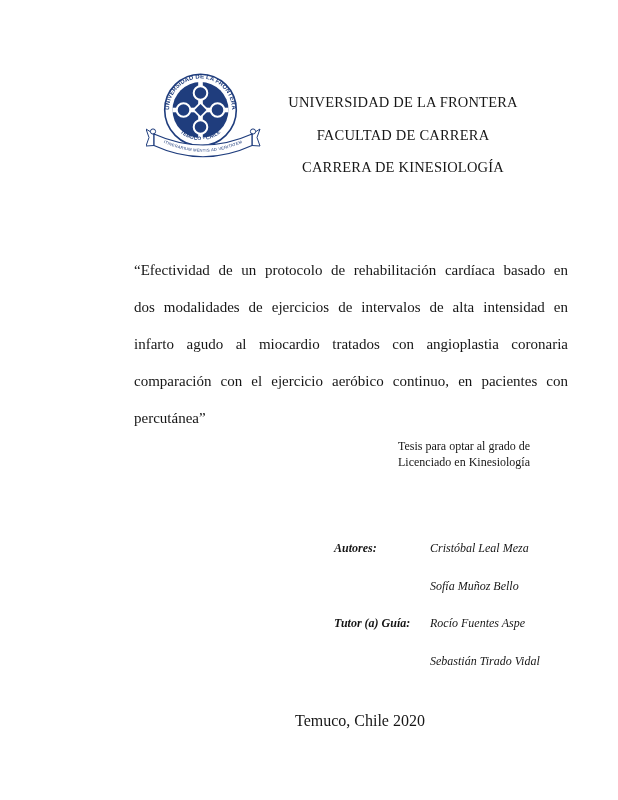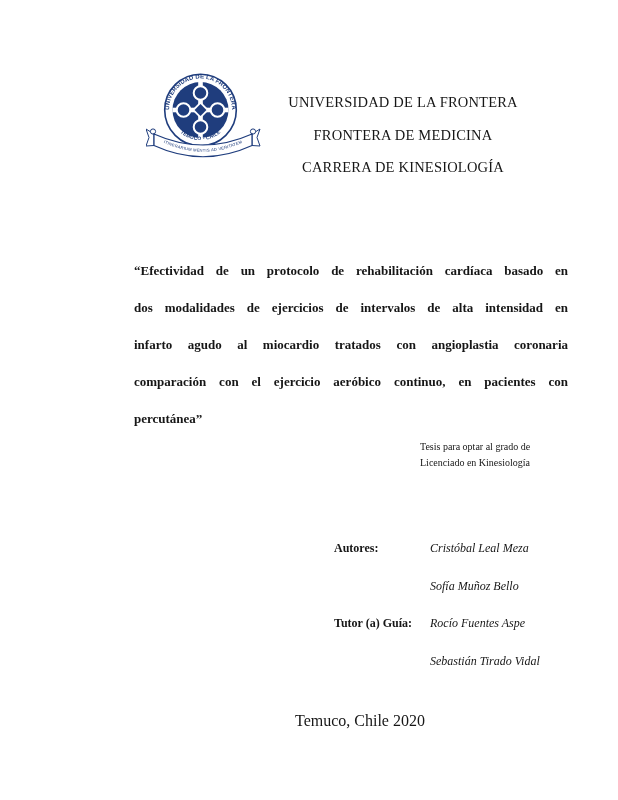--- a/index.html
+++ b/index.html
@@ -12,32 +12,32 @@
   
   .seal { position:absolute; left:146px; top:73px; width:120px; height:103px; }
 
   
   .header { position:absolute; left:237px; top:94px; width:332px; text-align:center;
             font-size:14.5px; letter-spacing:0.2px; }
   .header-line { line-height:16px; margin-bottom:16.5px; white-space:nowrap; }
 
   
   .title { position:absolute; left:134px; top:252px; width:434px;
-           font-size:13px; font-weight:bold; }
+           font-size:15px; font-weight:normal; }
   .title-line { height:37px; line-height:37px; white-space:normal; }
   .title-line.just { text-align:justify; text-align-last:justify; }
 
   
-  .degree-note { position:absolute; left:420px; top:439px; font-size:10px;
+  .degree-note { position:absolute; left:398px; top:439px; font-size:12px;
                  line-height:15.5px; }
 
   
   .credits { position:absolute; left:334px; top:541px; font-size:12px; }
   .credit-row { display:flex; height:37.6px; align-items:flex-start; }
-  .credit-label { width:96px; font-weight:bold; white-space:nowrap; }
+  .credit-label { width:96px; font-weight:bold; white-space:nowrap;font-style:italic; }
   .credit-value { white-space:nowrap;font-style:italic; }
 
   
   .footer { position:absolute; left:295px; top:712px; font-size:16px; }
 
   
   .seal-ring-text { font-family:"Liberation Sans","DejaVu Sans",sans-serif;
                     font-weight:bold; fill:#1f3d7d; }
   .seal-motto { font-family:"Liberation Sans","DejaVu Sans",sans-serif;
                 fill:#1f3d7d; }
@@ -92,21 +92,21 @@
         <path d="M 8,61 Q 57,83 106,61 L 106,72.5 Q 57,95 8,72.5 Z" fill="#ffffff" stroke="#1f3d7d" stroke-width="1.2"></path>
         <text class="seal-motto" font-size="4.1" letter-spacing="0.25">
           <textPath href="#arcMotto" startOffset="50%" text-anchor="middle">ITINERARIUM MENTIS AD VERITATEM</textPath>
         </text>
       </g>
     </svg>
   </div>
 
   <div class="header">
     <div class="header-line">UNIVERSIDAD DE LA FRONTERA</div>
-    <div class="header-line">FRONTERA DE MEDICINA</div>
+    <div class="header-line">FACULTAD DE CARRERA</div>
     <div class="header-line">CARRERA DE KINESIOLOGÍA</div>
   </div>
 
   <div class="title">
     <div class="title-line just">“Efectividad de un protocolo de rehabilitación cardíaca basado en</div>
     <div class="title-line just">dos modalidades de ejercicios de intervalos de alta intensidad en</div>
     <div class="title-line just">infarto agudo al miocardio tratados con angioplastia coronaria</div>
     <div class="title-line just">comparación con el ejercicio aeróbico continuo, en pacientes con</div>
     <div class="title-line">percutánea”</div>
   </div>

